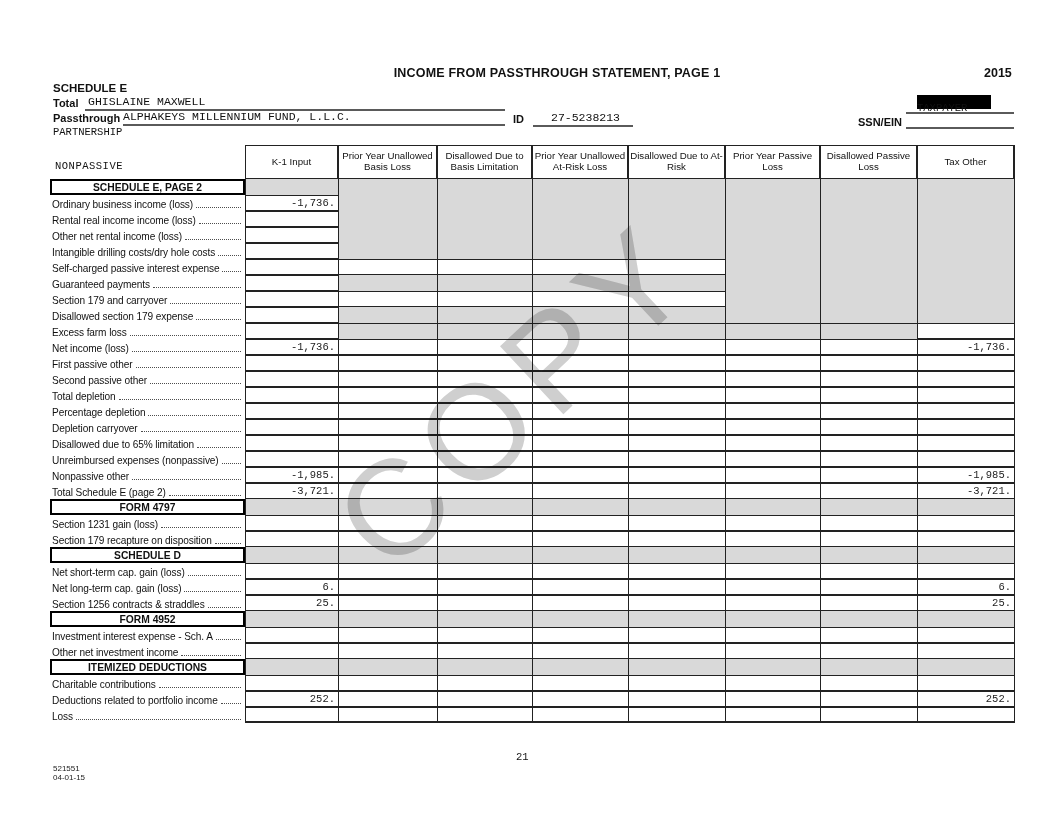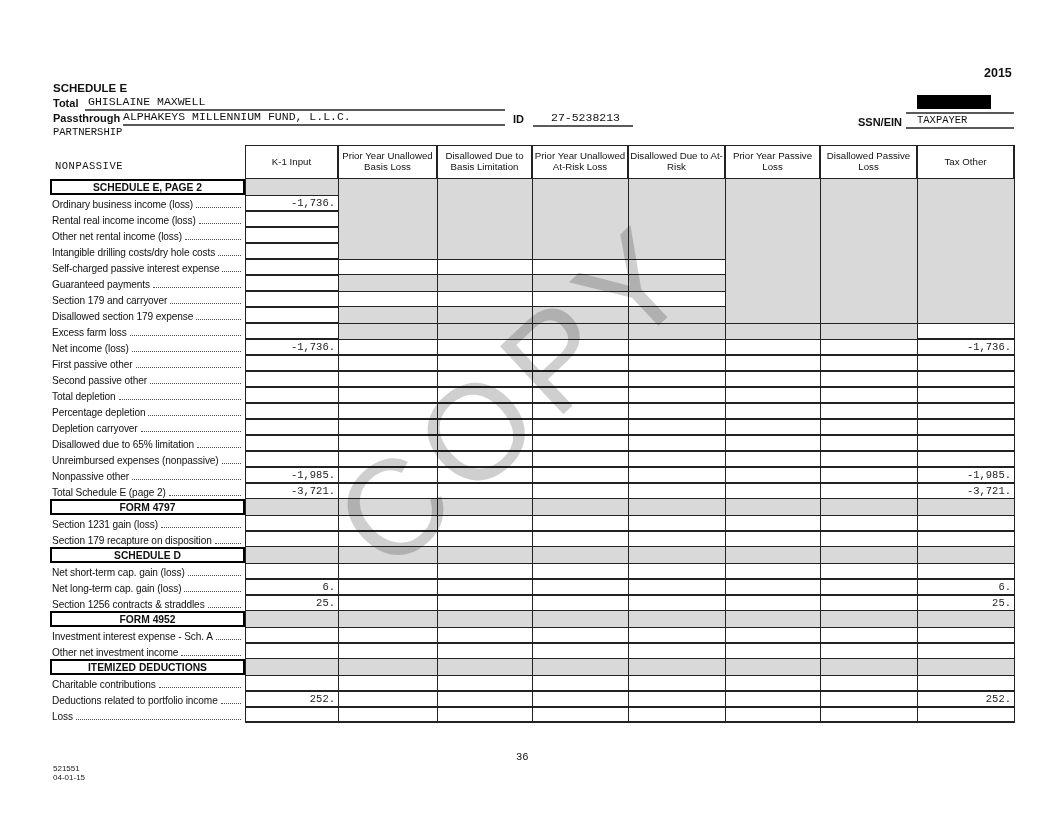--- a/index.html
+++ b/index.html
@@ -34,47 +34,48 @@
              font-family:"Liberation Sans",sans-serif;font-size:135px;letter-spacing:12px;
              color:#cfcfcf;transform:rotate(-43deg);mix-blend-mode:multiply;z-index:3;pointer-events:none;}
   .foot-small{font-size:8px;line-height:9px;color:#222;}
   .pageno{font-size:10.5px;}
 </style>
 </head>
 <body>
 
 <div id="sheet">
 
+  <div class="abs title" style="left:557px;top:66px;">INCOME FROM PASSTHROUGH STATEMENT, PAGE 1</div>
   <div class="abs year" style="left:984px;top:66px;">2015</div>
   <div class="abs lab" style="left:53px;top:82px;font-size:11.5px;">SCHEDULE E</div>
 
   <div class="abs lab" style="left:53px;top:97px;">Total</div>
   <div class="abs mono val" style="left:88px;top:95px;">GHISLAINE MAXWELL</div>
   <div class="abs uline" style="left:85px;top:109px;width:420px;"></div>
 
   <div class="abs lab" style="left:53px;top:112px;">Passthrough</div>
   <div class="abs mono val" style="left:123px;top:110px;">ALPHAKEYS MILLENNIUM FUND, L.L.C.</div>
   <div class="abs uline" style="left:123px;top:124px;width:382px;"></div>
   <div class="abs mono" style="left:53px;top:126px;font-size:10.5px;">PARTNERSHIP</div>
 
   <div class="abs lab" style="left:513px;top:113px;">ID</div>
   <div class="abs mono val" style="left:551px;top:111px;">27-5238213</div>
   <div class="abs uline" style="left:533px;top:125px;width:100px;"></div>
 
   <div class="abs lab" style="left:858px;top:116px;">SSN/EIN</div>
   <div class="abs redact" style="left:917px;top:95px;width:74px;height:14px;"></div>
   <div class="abs uline" style="left:906px;top:112px;width:108px;"></div>
-  <div class="abs mono" style="left:917px;top:114px;font-size:10.5px;">TAXPAYER</div>
+  <div class="abs mono" style="left:917px;top:102px;font-size:10.5px;">TAXPAYER</div>
   <div class="abs uline" style="left:906px;top:127px;width:108px;"></div>
 
   <div class="abs mono nonpassive" style="left:55px;top:160px;">NONPASSIVE</div>
 
   <div class="abs watermark" style="left:300px;top:225px;width:430px;height:340px;">COPY</div>
 
-  <div class="abs mono pageno" style="left:516px;top:751px;">36</div>
+  <div class="abs mono pageno" style="left:516px;top:751px;">21</div>
   <div class="abs foot-small" style="left:53px;top:764px;">521551</div>
   <div class="abs foot-small" style="left:53px;top:773px;">04-01-15</div>
 <div class="hcell" style="left: 245px; top: 145px; width: 93px; height: 34px;">
       <span>K-1 Input</span>
     </div>
     <div class="hcell" style="left: 338px; top: 145px; width: 99px; height: 34px;">
       <span>Prior Year Unallowed Basis Loss</span>
     </div>
     <div class="hcell" style="left: 437px; top: 145px; width: 95px; height: 34px;">
       <span>Disallowed Due to Basis Limitation</span>

